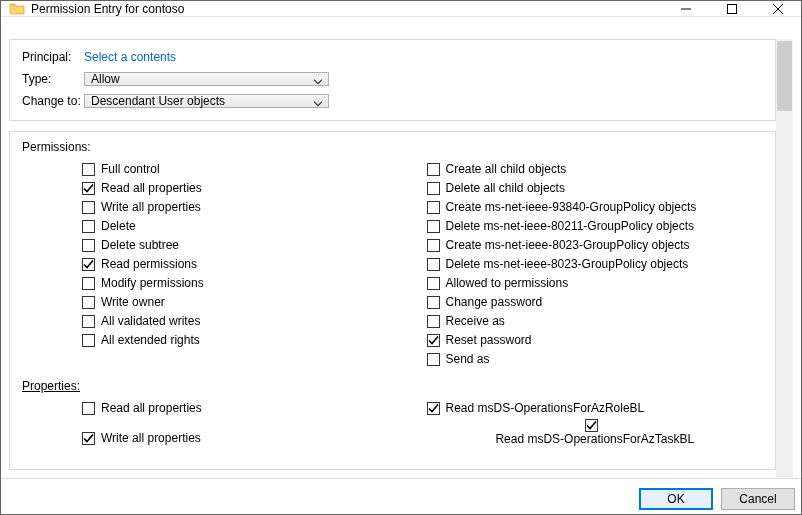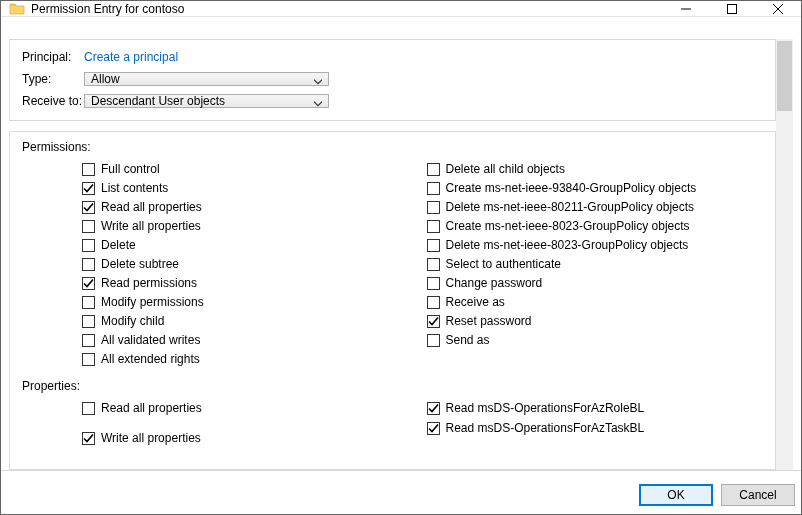--- a/index.html
+++ b/index.html
@@ -122,21 +122,21 @@
     display: inline-flex;
     align-items: center; justify-content: center;
     flex-shrink: 0;
   }
   .chk .box svg { width: 11px; height: 11px; display: none; }
   .chk.checked .box svg { display: block; }
   .chk .lbl { white-space: nowrap; }
 
   
   .footer {
-    height: 44px;
+    height: 36px;
     border-top: 1px solid #d9d9d9;
     display: flex;
     align-items: center;
     justify-content: flex-end;
     padding-right: 6px;
     gap: 8px;
     margin: 0 -8px -8px -8px;
     padding-top: 4px;
     background: #fff;
   }
@@ -184,35 +184,35 @@
   </div>
 </div>
 
 <div class="outer">
   <div class="scrollwrap">
     <div class="scrollbody">
 
       <fieldset class="panel header">
         <div class="row">
           <span class="label">Principal:</span>
-          <span class="link">Create a principal</span>
+          <span class="link">Select a contents</span>
         </div>
         <div class="row">
           <span class="label">Type:</span>
           <div class="select">
             <span>Allow</span>
             <span class="chev">
               <svg viewBox="0 0 8 8">
                   <path d="M0 2l4 4 4-4" fill="none" stroke="#333" stroke-width="1.2"></path>
                 </svg>
             </span>
           </div>
         </div>
         <div class="row" style="margin-bottom:2px;">
-          <span class="label">Receive to:</span>
+          <span class="label">Change to:</span>
           <div class="select">
             <span>Descendant User objects</span>
             <span class="chev">
               <svg viewBox="0 0 8 8">
                   <path d="M0 2l4 4 4-4" fill="none" stroke="#333" stroke-width="1.2"></path>
                 </svg>
             </span>
           </div>
         </div>
       </fieldset>
@@ -224,91 +224,87 @@
               <div class="chk">
                 <span class="box"></span>
                 <span class="lbl">Full control</span>
               </div>
               <div class="chk checked">
                 <span class="box">
                   <svg viewBox="0 0 11 11">
                     <path d="M1 5.5l3 3L10 1.5" fill="none" stroke="#000" stroke-width="1.6"></path>
                   </svg>
                 </span>
-                <span class="lbl">List contents</span>
+                <span class="lbl">Read all properties</span>
+              </div>
+              <div class="chk">
+                <span class="box"></span>
+                <span class="lbl">Write all properties</span>
+              </div>
+              <div class="chk">
+                <span class="box"></span>
+                <span class="lbl">Delete</span>
+              </div>
+              <div class="chk">
+                <span class="box"></span>
+                <span class="lbl">Delete subtree</span>
               </div>
               <div class="chk checked">
                 <span class="box">
                   <svg viewBox="0 0 11 11">
                     <path d="M1 5.5l3 3L10 1.5" fill="none" stroke="#000" stroke-width="1.6"></path>
                   </svg>
                 </span>
-                <span class="lbl">Read all properties</span>
-              </div>
-              <div class="chk">
-                <span class="box"></span>
-                <span class="lbl">Write all properties</span>
-              </div>
-              <div class="chk">
-                <span class="box"></span>
-                <span class="lbl">Delete</span>
-              </div>
-              <div class="chk">
-                <span class="box"></span>
-                <span class="lbl">Delete subtree</span>
-              </div>
-              <div class="chk checked">
-                <span class="box">
-                  <svg viewBox="0 0 11 11">
-                    <path d="M1 5.5l3 3L10 1.5" fill="none" stroke="#000" stroke-width="1.6"></path>
-                  </svg>
-                </span>
                 <span class="lbl">Read permissions</span>
               </div>
               <div class="chk">
                 <span class="box"></span>
                 <span class="lbl">Modify permissions</span>
               </div>
               <div class="chk">
                 <span class="box"></span>
-                <span class="lbl">Modify child</span>
+                <span class="lbl">Write owner</span>
               </div>
               <div class="chk">
                 <span class="box"></span>
                 <span class="lbl">All validated writes</span>
               </div>
               <div class="chk">
                 <span class="box"></span>
                 <span class="lbl">All extended rights</span>
               </div>
             </div>
           <div class="col right" id="perm-right">
               <div class="chk">
                 <span class="box"></span>
+                <span class="lbl">Create all child objects</span>
+              </div>
+              <div class="chk">
+                <span class="box"></span>
                 <span class="lbl">Delete all child objects</span>
               </div>
               <div class="chk">
                 <span class="box"></span>
                 <span class="lbl">Create ms-net-ieee-93840-GroupPolicy objects</span>
               </div>
               <div class="chk">
                 <span class="box"></span>
                 <span class="lbl">Delete ms-net-ieee-80211-GroupPolicy objects</span>
               </div>
               <div class="chk">
                 <span class="box"></span>
                 <span class="lbl">Create ms-net-ieee-8023-GroupPolicy objects</span>
               </div>
               <div class="chk">
                 <span class="box"></span>
                 <span class="lbl">Delete ms-net-ieee-8023-GroupPolicy objects</span>
               </div>
               <div class="chk">
                 <span class="box"></span>
-                <span class="lbl">Select to authenticate</span>
+                <span class="lbl">Allowed to permissions</span>
               </div>
               <div class="chk">
                 <span class="box"></span>
                 <span class="lbl">Change password</span>
               </div>
               <div class="chk">
                 <span class="box"></span>
                 <span class="lbl">Receive as</span>
               </div>
               <div class="chk checked">
@@ -319,21 +315,21 @@
                 </span>
                 <span class="lbl">Reset password</span>
               </div>
               <div class="chk">
                 <span class="box"></span>
                 <span class="lbl">Send as</span>
               </div>
             </div>
         </div>
 
-        <div class="section-label" style="margin-top:10px;">Properties:</div>
+        <div class="section-label" style="margin-top:10px;text-decoration:underline;">Properties:</div>
         <div class="cols">
           <div class="col left" id="prop-left">
               <div class="chk" style="margin-bottom: 12px;">
                 <span class="box"></span>
                 <span class="lbl">Read all properties</span>
               </div>
               <div class="chk checked" style="margin-bottom: 12px;">
                 <span class="box">
                   <svg viewBox="0 0 11 11">
                     <path d="M1 5.5l3 3L10 1.5" fill="none" stroke="#000" stroke-width="1.6"></path>
@@ -344,21 +340,21 @@
             </div>
           <div class="col right" id="prop-right">
               <div class="chk checked" style="margin-bottom: 2px;">
                 <span class="box">
                   <svg viewBox="0 0 11 11">
                     <path d="M1 5.5l3 3L10 1.5" fill="none" stroke="#000" stroke-width="1.6"></path>
                   </svg>
                 </span>
                 <span class="lbl">Read msDS-OperationsForAzRoleBL</span>
               </div>
-              <div class="chk checked" style="margin-bottom: 12px;">
+              <div class="chk checked" style="margin-bottom: 12px; flex-direction: column;">
                 <span class="box">
                   <svg viewBox="0 0 11 11">
                     <path d="M1 5.5l3 3L10 1.5" fill="none" stroke="#000" stroke-width="1.6"></path>
                   </svg>
                 </span>
                 <span class="lbl">Read msDS-OperationsForAzTaskBL</span>
               </div>
             </div>
         </div>
       </fieldset>

